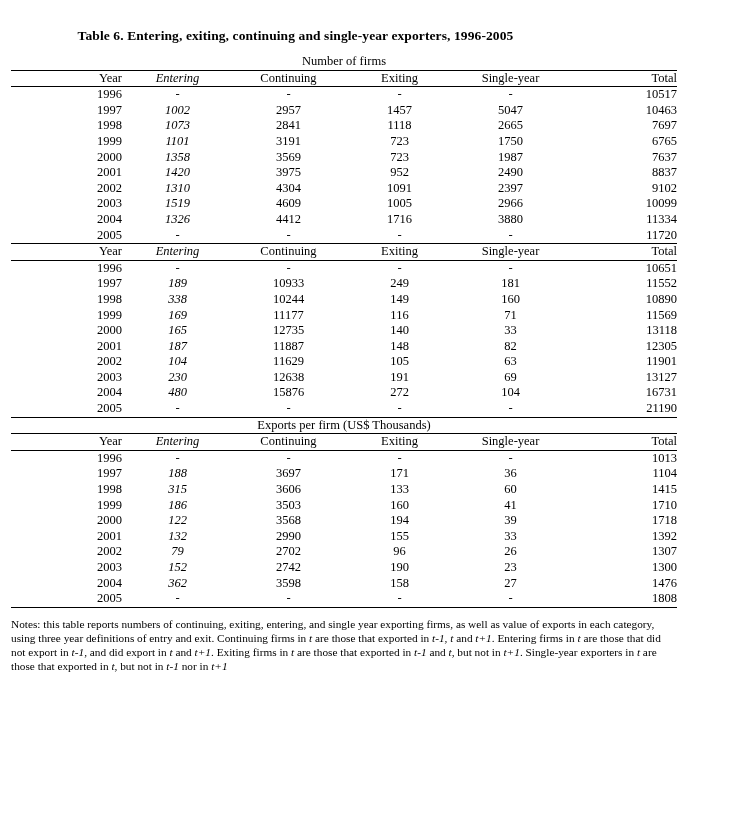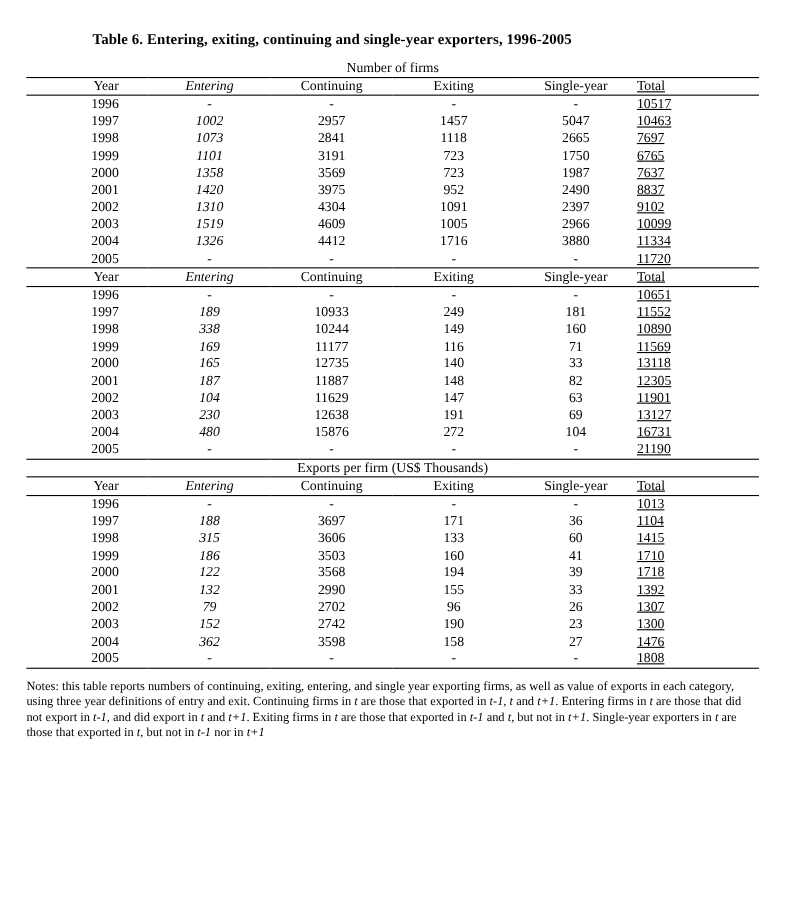--- a/index.html
+++ b/index.html
@@ -11,21 +11,21 @@
     width: 738px;
     height: 817px;
     font-family: "Liberation Serif", serif;
     color: #000000;
     position: relative;
   }
   .page {
     width: 598px;
     height: 817px;
     box-sizing: border-box;
-    padding: 22px 18px 10px 24px;
+    padding: 22px 18px 10px 11px;
     position: relative;
   }
   .table-title {
     text-align: center;
     font-weight: bold;
     font-size: 13.5px;
     letter-spacing: 0.1px;
     margin: 6px 0 10px 0;
   }
   table.maintable {
@@ -42,26 +42,26 @@
     vertical-align: bottom;
   }
   .section-title td {
     text-align: center;
     font-weight: bold;
     font-size: 12.5px;
     padding-top: 1px;
     padding-bottom: 1px;
     margin-top: 48px;
   }
-  .col-year   { width: 86px;  text-align: center;  padding-left: 32px !important; }
+  .col-year   { width: 86px;  text-align: right;  padding-left: 32px !important; }
   .col-enter  { width: 128px; text-align: center; font-style: italic; }
   .col-cont   { width: 140px; text-align: center; }
   .col-exit   { width: 120px; text-align: center; }
   .col-single { width: 120px; text-align: center; }
-  .col-total  { width: 112px; text-align: left; text-decoration: underline; }
+  .col-total  { width: 112px; text-align: right; }
 
   .head-row td {
     padding-top: 1px;
     padding-bottom: 2px;
   }
   .head-row .col-year { padding-left: 34px !important; }
   .data-row td {
     padding-top: 0.5px;
     padding-bottom: 0.5px;
   }
@@ -237,21 +237,21 @@
         <td class="col-enter">187</td>
         <td class="col-cont">11887</td>
         <td class="col-exit">148</td>
         <td class="col-single">82</td>
         <td class="col-total">12305</td>
       </tr>
       <tr class="data-row">
         <td class="col-year">2002</td>
         <td class="col-enter">104</td>
         <td class="col-cont">11629</td>
-        <td class="col-exit">147</td>
+        <td class="col-exit">105</td>
         <td class="col-single">63</td>
         <td class="col-total">11901</td>
       </tr>
       <tr class="data-row">
         <td class="col-year">2003</td>
         <td class="col-enter">230</td>
         <td class="col-cont">12638</td>
         <td class="col-exit">191</td>
         <td class="col-single">69</td>
         <td class="col-total">13127</td>

